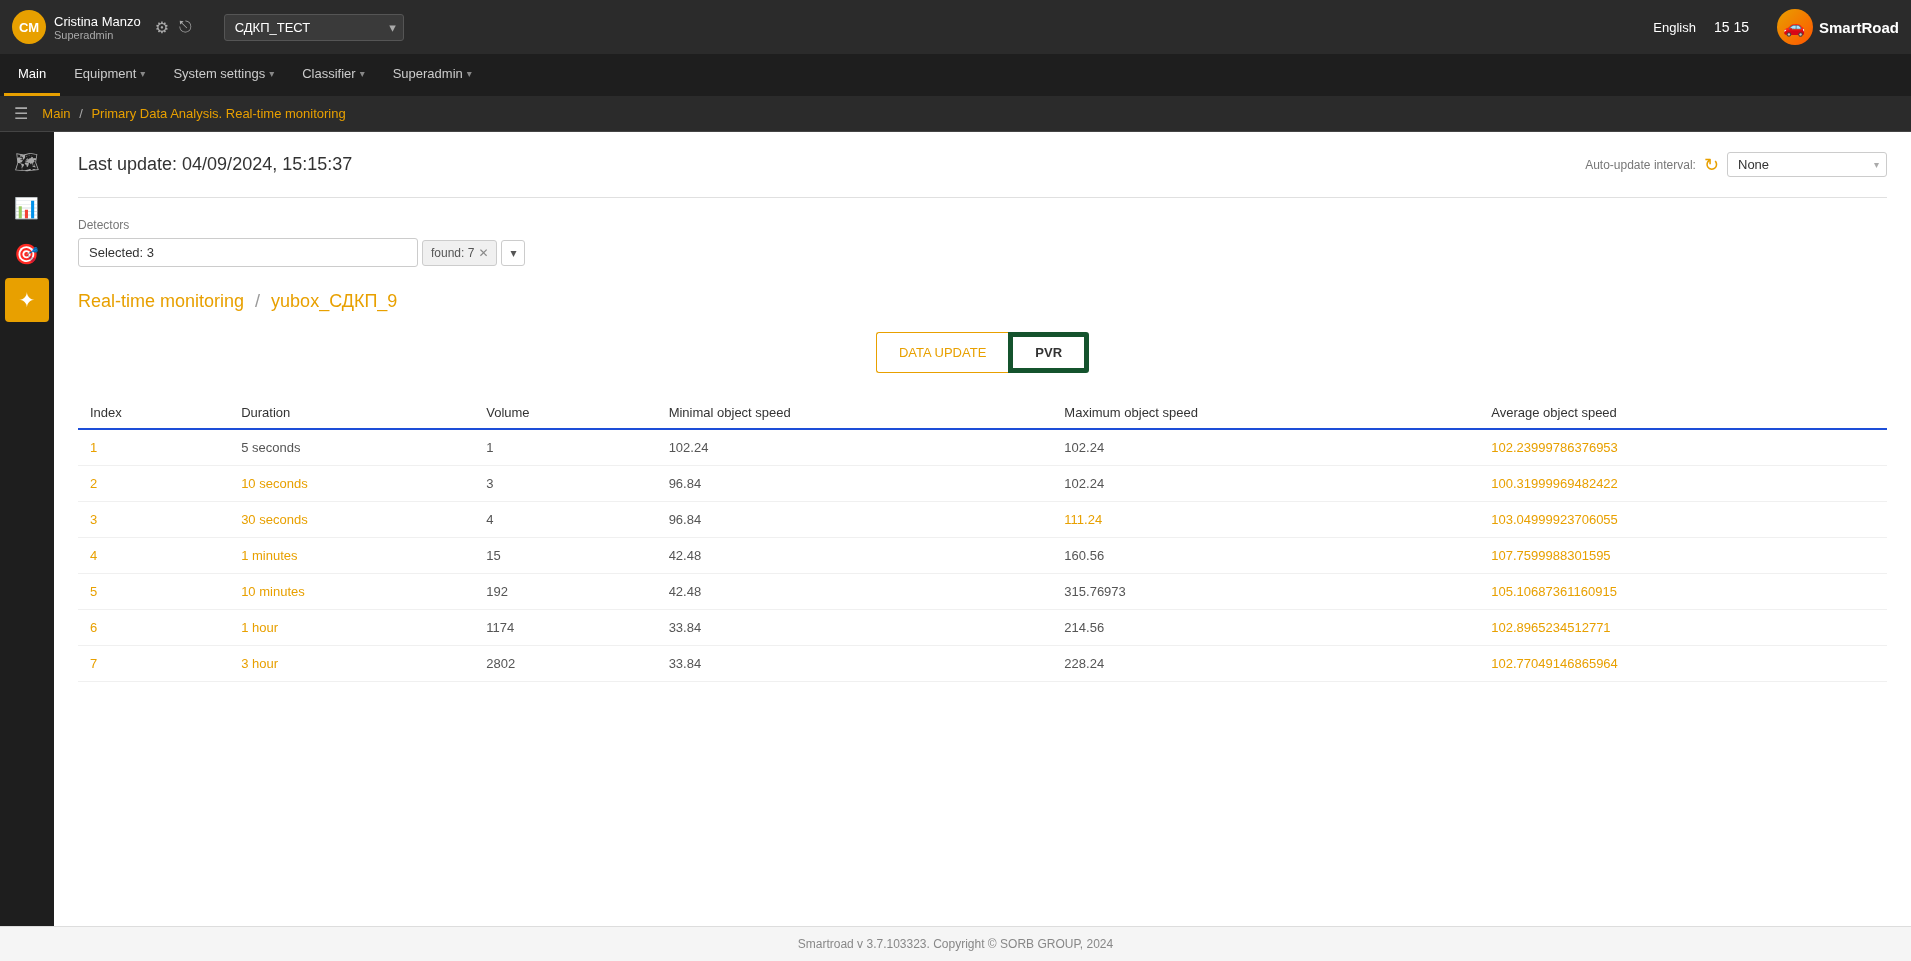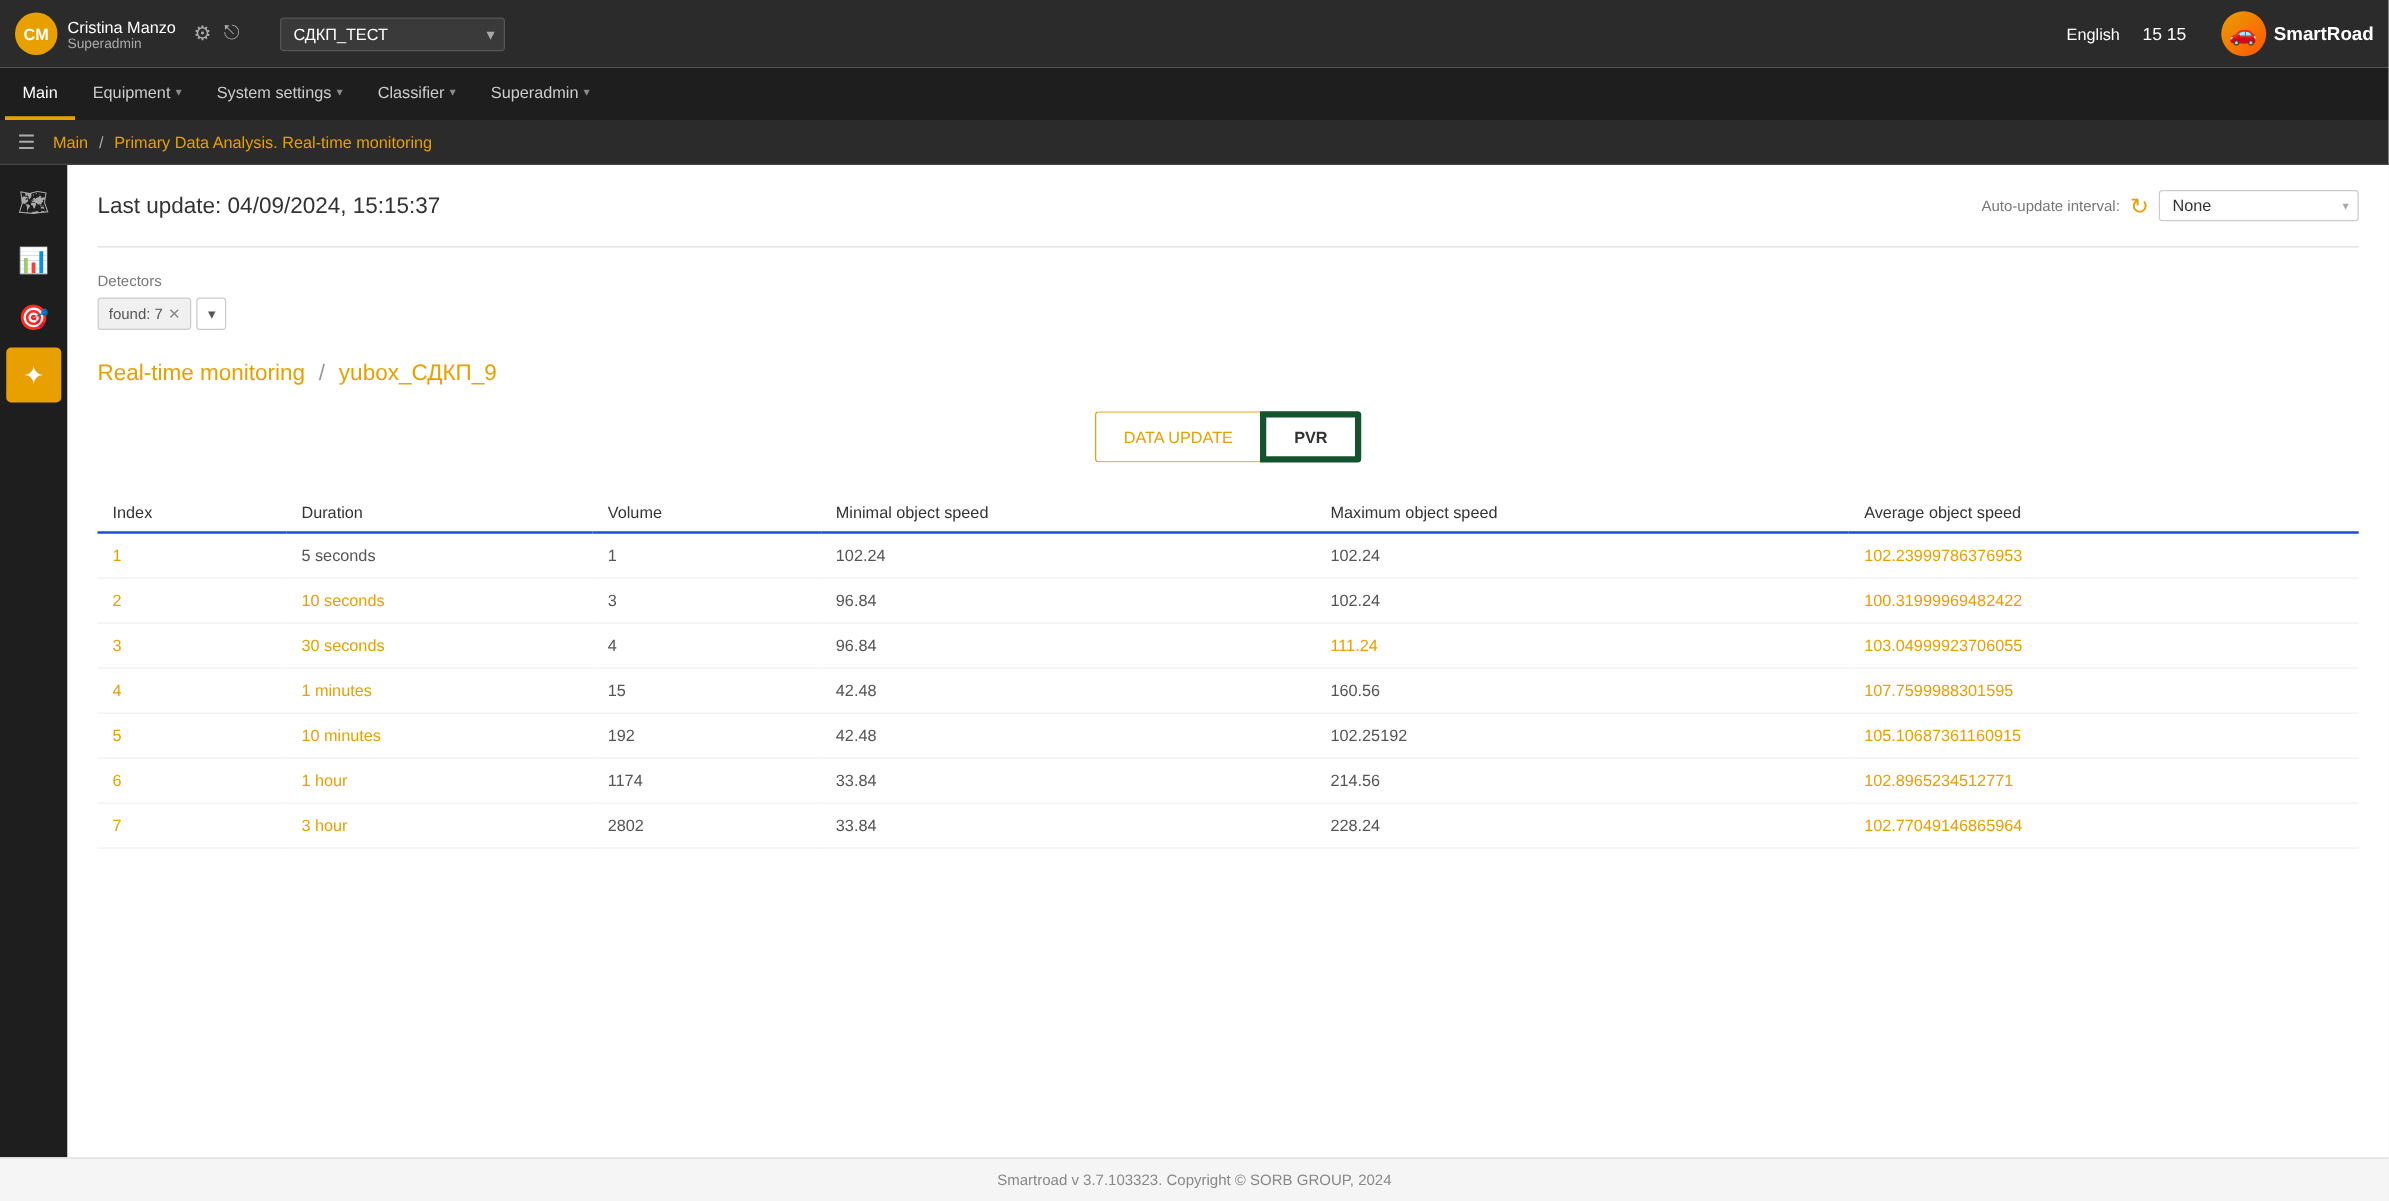--- a/index.html
+++ b/index.html
@@ -400,20 +400,21 @@
           <span class="chevron">▾</span>
         </div>
       </div>
     </div>
 
     <hr class="divider">
 
     <div>
       <div class="detectors-label">Detectors</div>
       <div class="detectors-input-row">
+        <input class="detectors-input" type="text" value="Selected: 3" readonly="" style="">
         <div class="found-badge">
           <span>found: 7</span>
           <span class="x">✕</span>
         </div>
         <button class="dropdown-btn">▾</button>
       </div>
     </div>
 
     <div class="section-title">
       <span>Real-time monitoring</span>
@@ -468,21 +469,21 @@
     <td>15</td>
     <td>42.48</td>
     <td>160.56</td>
     <td style="color:#e8a000">107.7599988301595</td>
   </tr>
           <tr>
     <td style="color:#e8a000">5</td>
     <td style="color:#e8a000">10 minutes</td>
     <td>192</td>
     <td>42.48</td>
-    <td>102.25192</td>
+    <td>315.76973</td>
     <td style="color:#e8a000">105.10687361160915</td>
   </tr>
           <tr>
     <td style="color:#e8a000">6</td>
     <td style="color:#e8a000">1 hour</td>
     <td>1174</td>
     <td>33.84</td>
     <td>214.56</td>
     <td style="color:#e8a000">102.8965234512771</td>
   </tr>

